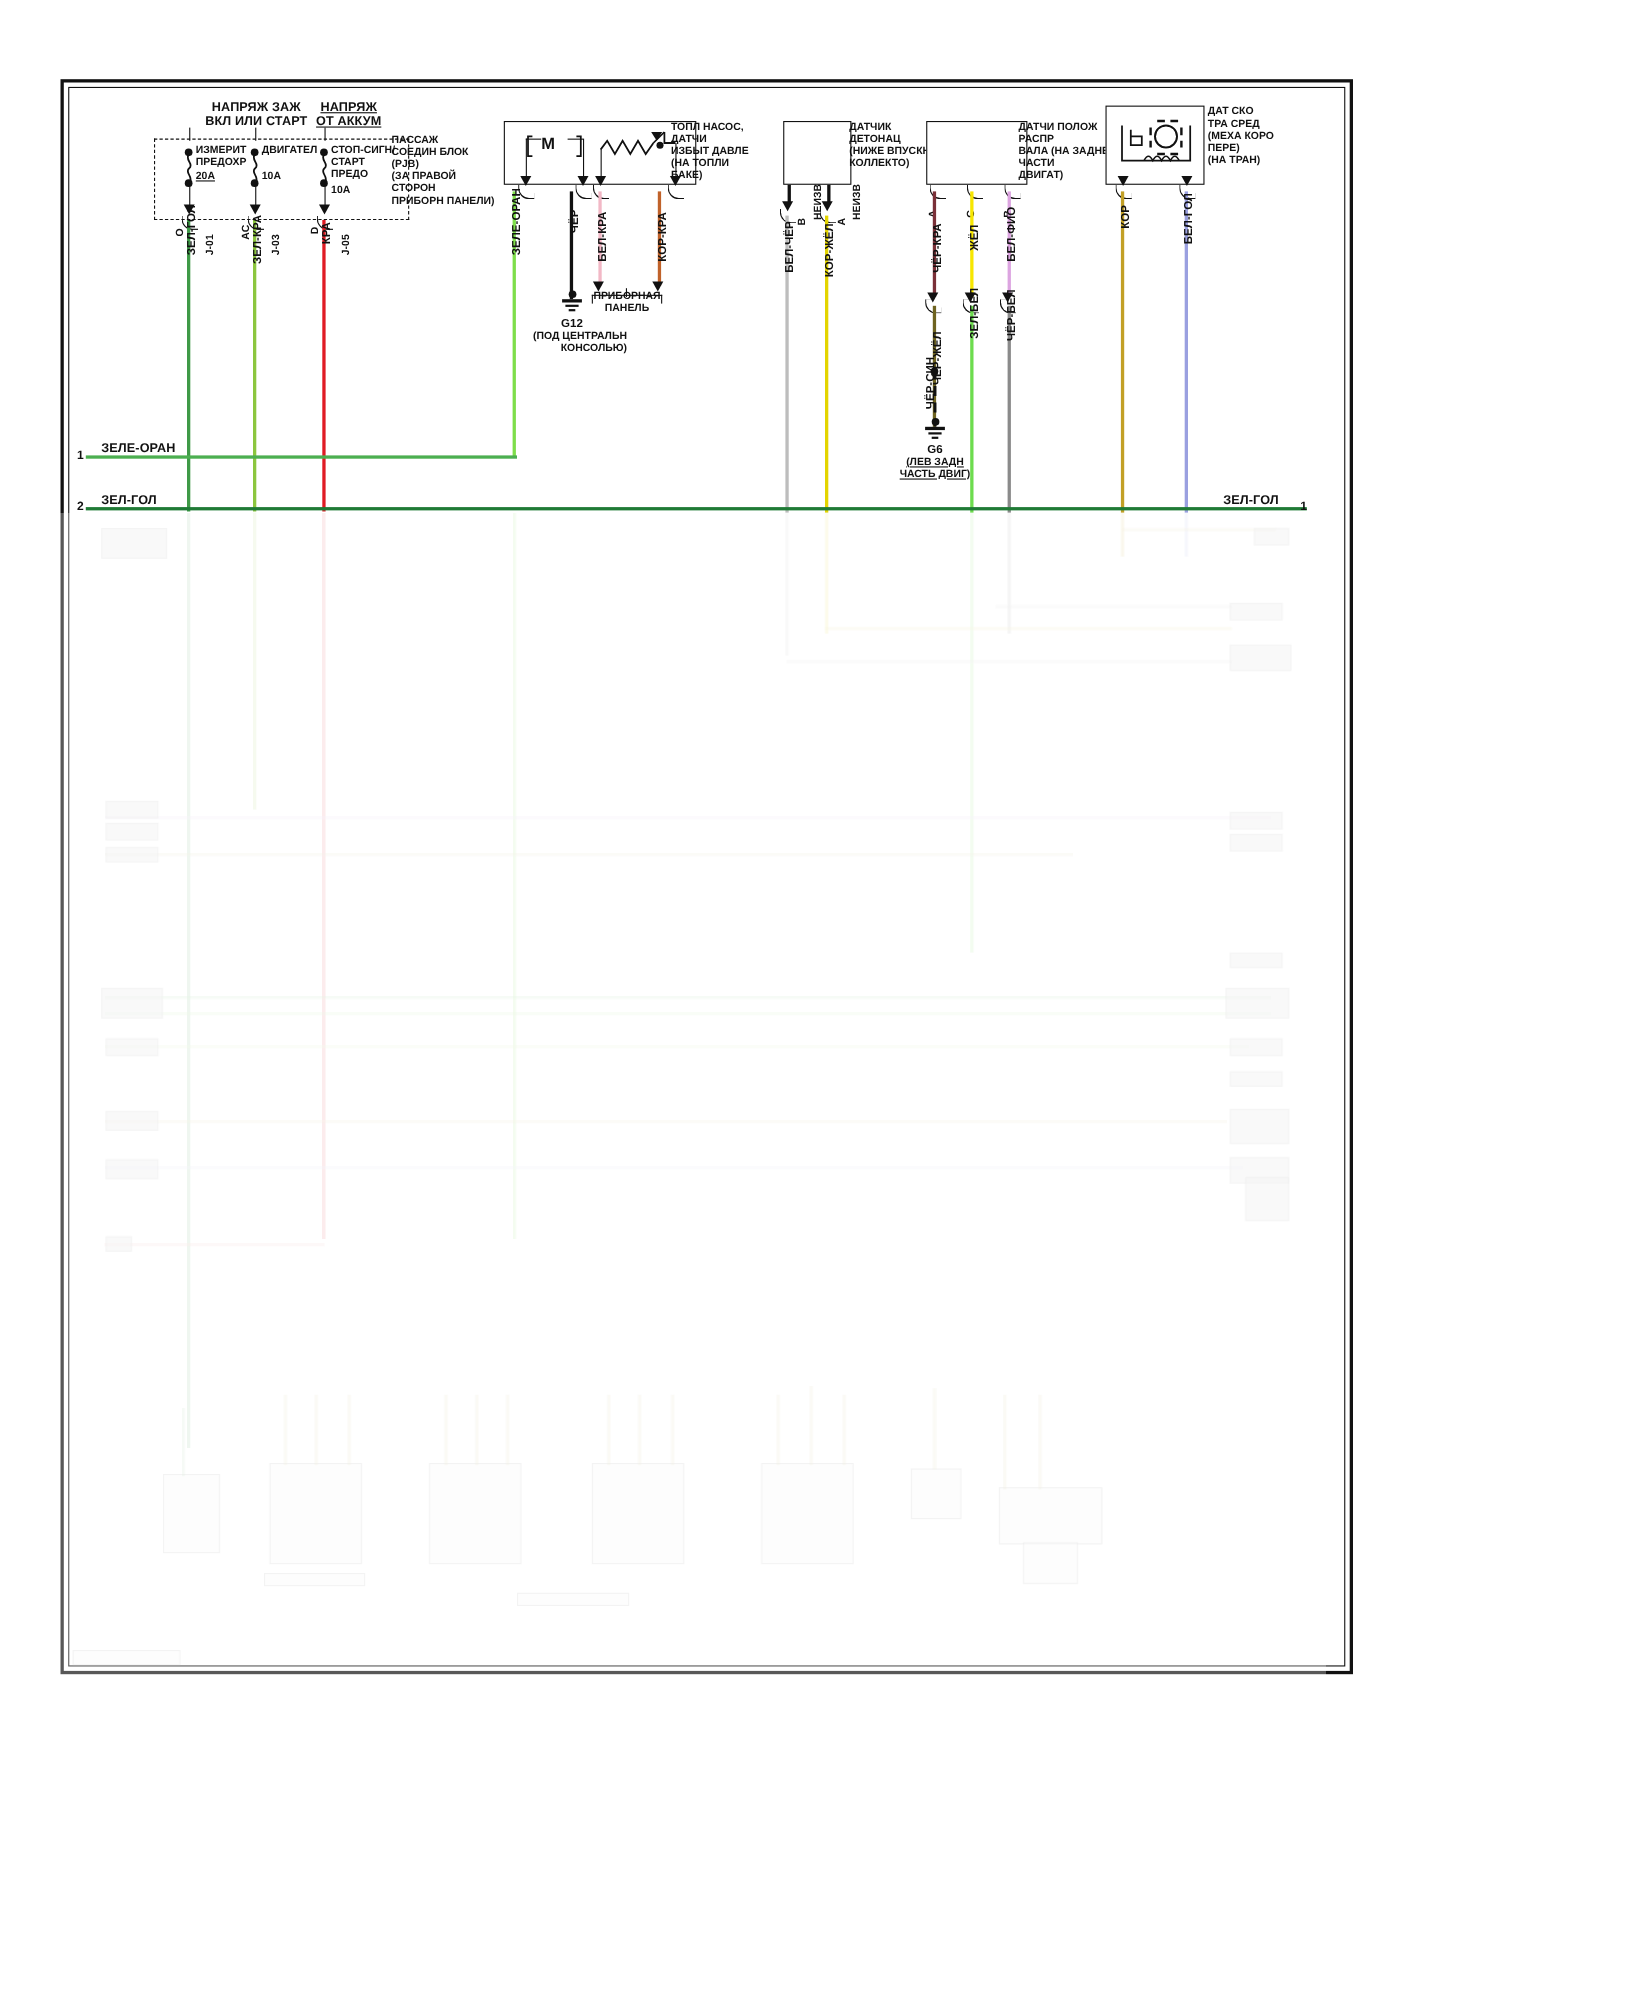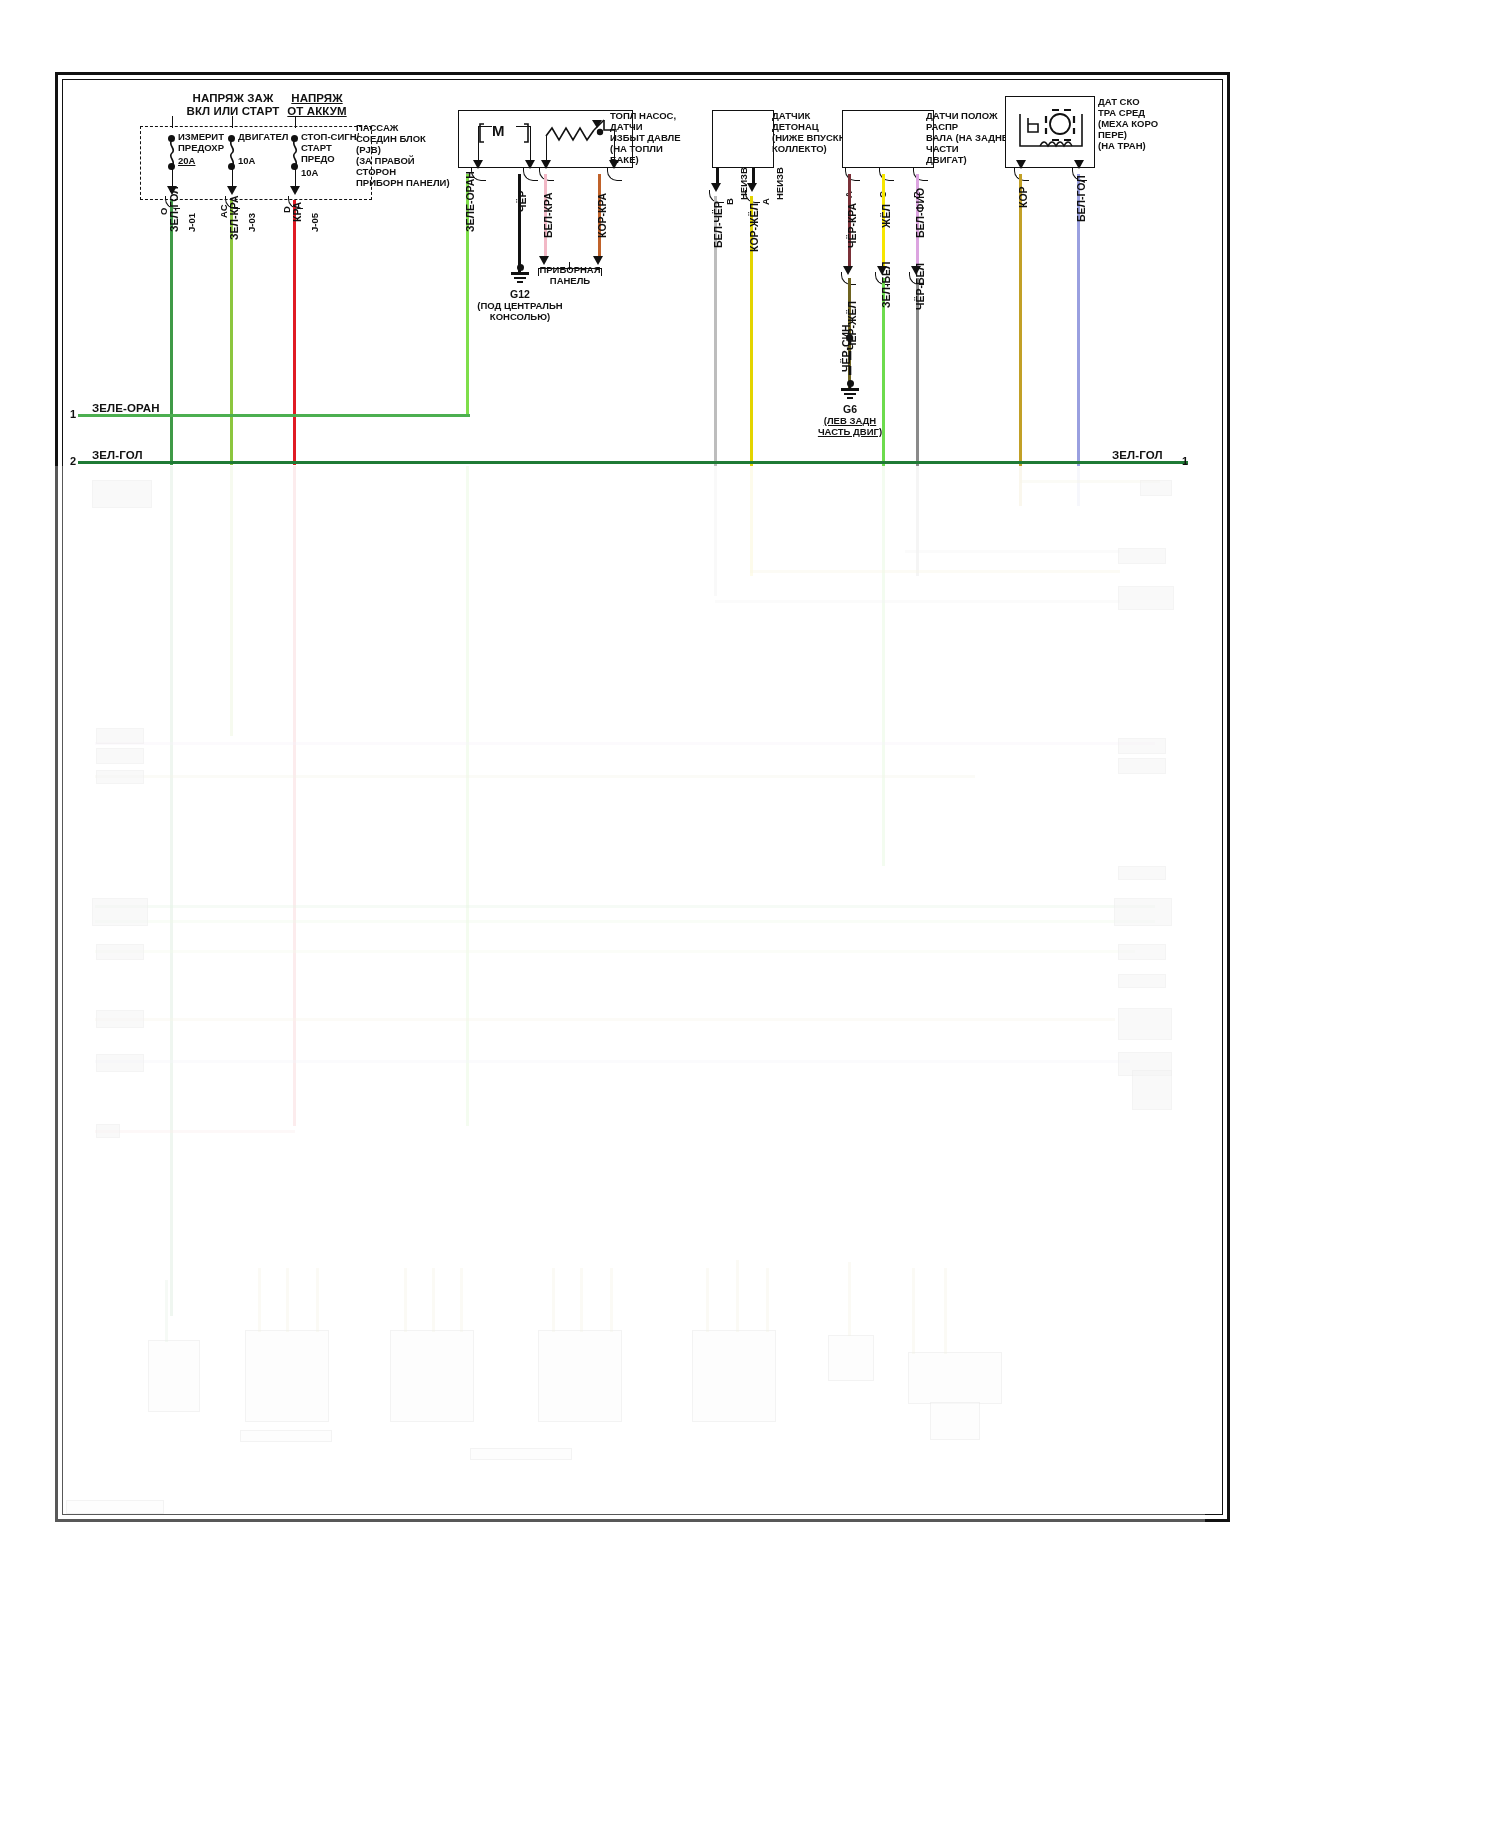--- a/index.html
+++ b/index.html
@@ -190,21 +190,21 @@
   <div class="txt t9 center" style="left:528px;top:264px;width:84px;">ПРИБОРНАЯ
 ПАНЕЛЬ</div>
 
   <div class="gnd" style="left:511px;top:272px;">
     <div class="gdot"></div>
       <div class="g1"></div>
       <div class="g2"></div>
       <div class="g3"></div>
   </div>
   <div class="txt t10 center" style="left:490px;top:288px;width:60px;">G12</div>
-  <div class="txt t9 center" style="left:470px;top:300px;width:100px;">(ПОД ЦЕНТРАЛЬН
+  <div class="txt t9 center" style="left:470px;top:300px;width:100px;text-align:right;">(ПОД ЦЕНТРАЛЬН
 КОНСОЛЬЮ)</div>
 
   <div class="box" style="left:712px;top:110px;width:62px;height:58px;"></div>
   <div class="txt t9" style="left:772px;top:110px;">ДАТЧИК
 ДЕТОНАЦ
 (НИЖЕ ВПУСКНОГ
 КОЛЛЕКТО)</div>
   <div class="vline" style="left:716px;top:168px;height:18px;border-left-width:3px;"></div>
   <div class="vline" style="left:752px;top:168px;height:18px;border-left-width:3px;"></div>
   <div class="arrow-d" style="left:711px;top:183px;"></div>

